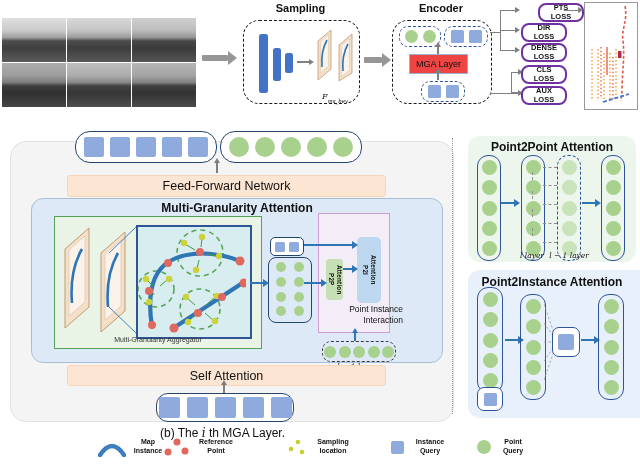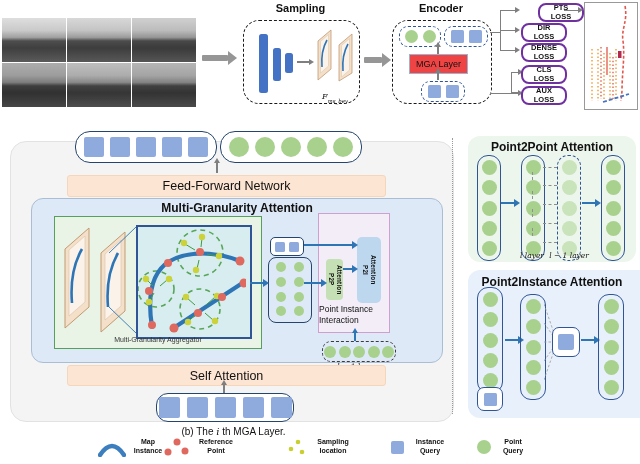--- a/index.html
+++ b/index.html
@@ -262,21 +262,21 @@
           <i class="ci"></i>
       </div>
 
       <div class="abs pinkbox" style="left:286px;top:14px;width:70px;height:118px">
         <div class="abs vbox" style="left:7px;top:45px;width:17px;height:41px;background:#c5e0b4;border-radius:4px">
           <span class="vtext" style="max-height:34px">P2P Attention</span>
         </div>
         <div class="abs vbox" style="left:38px;top:23px;width:24px;height:66px;background:#bdd7ee;border-radius:5px">
           <span class="vtext" style="max-height:34px">P2I Attention</span>
         </div>
-        <div class="abs" style="left:0;top:90px;width:84px;text-align:left;font-size:8.5px;line-height:1.25">
+        <div class="abs" style="left:0;top:90px;width:84px;text-align:right;font-size:8.5px;line-height:1.25">
           <span style="display:block">Point Instance</span>
           <span style="display:block">Interaction</span>
         </div>
       </div>
 
       <div class="abs tarrow blue" style="left:218px;top:83px;width:13px"></div>
       <div class="abs tarrow blue" style="left:272px;top:45px;width:48px"></div>
       <div class="abs tarrow blue" style="left:272px;top:83px;width:17px"></div>
       <div class="abs tarrow blue" style="left:311px;top:69px;width:9px"></div>
       <div class="abs uarrow blue" style="left:322px;top:134px;height:8px"></div>
@@ -311,21 +311,21 @@
   </div>
   <div class="abs qbox qrow" style="left:220px;top:131px;width:140px;height:30px">
     <i class="ci"></i>
       <i class="ci"></i>
     <i class="ci"></i>
       <i class="ci"></i>
     <i class="ci"></i>
   </div>
   <div class="abs uarrow" style="left:216px;top:163px;height:10px"></div>
 
-  <div class="abs cap" style="left:126px;top:426px;width:215px;font-size:10px">
+  <div class="abs cap" style="left:115px;top:426px;width:215px;font-size:12px">
     <span>(b) The </span><span class="ital-serif">i</span><span> th MGA Layer.</span>
   </div>
 
   <div class="abs" style="left:452px;top:138px;height:276px;border-left:1.5px dotted #9a9a9a"></div>
 
   <div class="abs p2ppanel" style="left:468px;top:136px;width:168px;height:126px">
     <div class="abs ptitle" style="left:0;top:4px;width:168px">Point2Point Attention</div>
     <div class="abs pcol" style="left:9px;top:19px;width:22px;height:96px">
       <i class="ci"></i>
         <i class="ci"></i>

